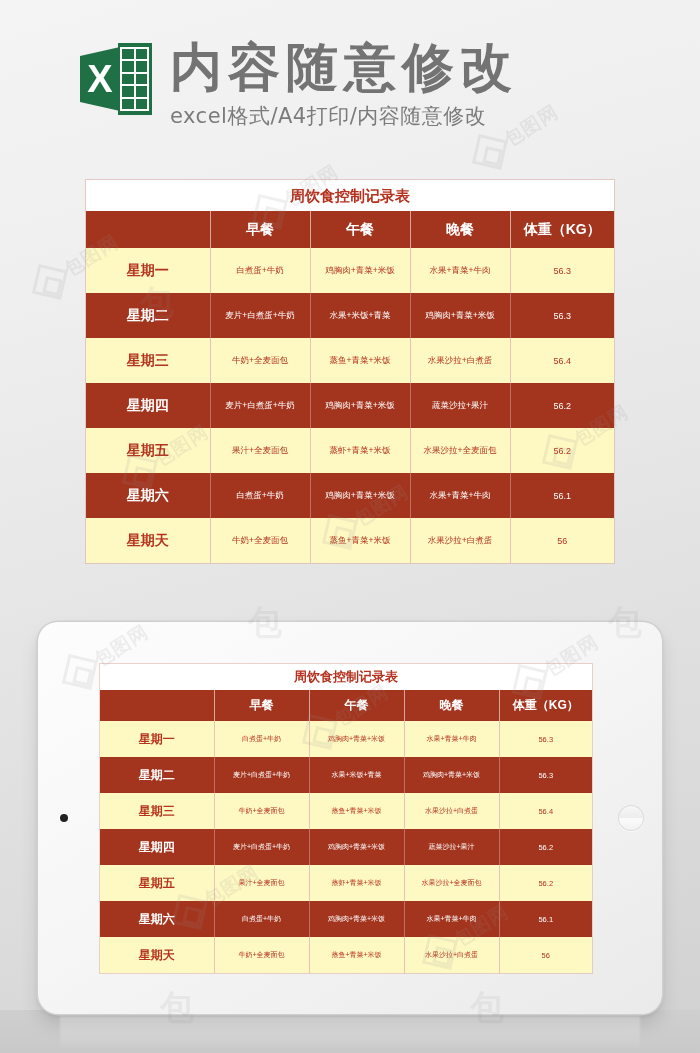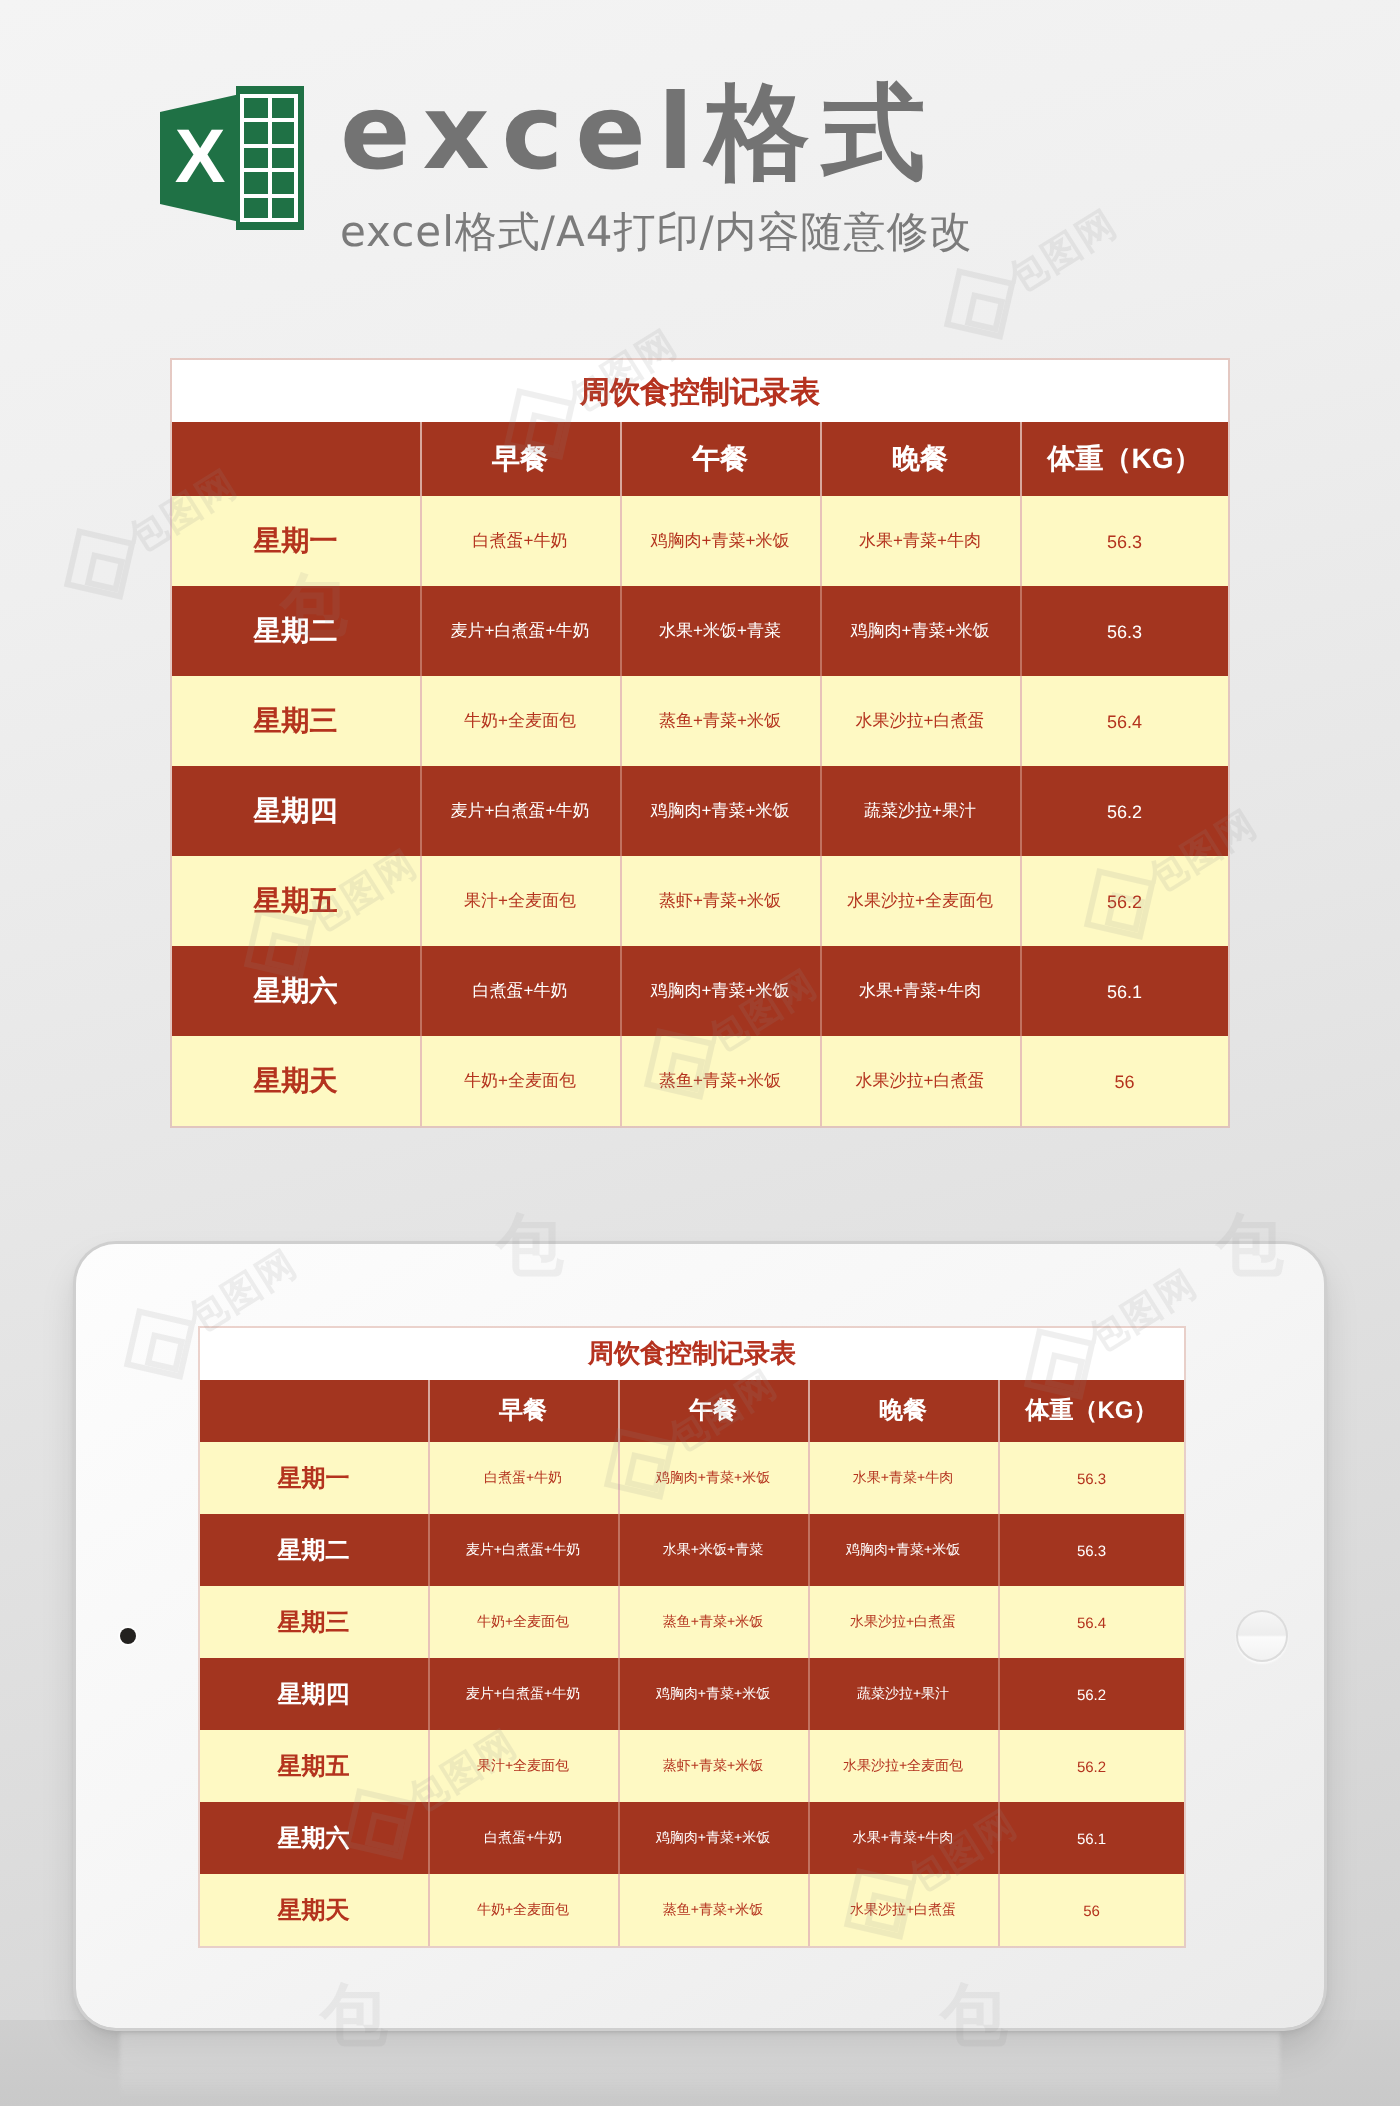--- a/index.html
+++ b/index.html
@@ -316,21 +316,21 @@
             <i></i>
             <i></i>
             <i></i>
             <i></i>
             <i></i>
             <i></i>
         </div>
       </div>
     </div>
     <div class="banner-text">
-      <div class="banner-title">excel格式</div>
+      <div class="banner-title">内容随意修改</div>
       <div class="banner-sub">excel格式/A4打印/内容随意修改</div>
     </div>
   </div>
 </div>
 
 <div class="main-table-wrap">
   <table class="diet-table">
     <colgroup>
       <col class="c-day">
         <col class="c-meal">

